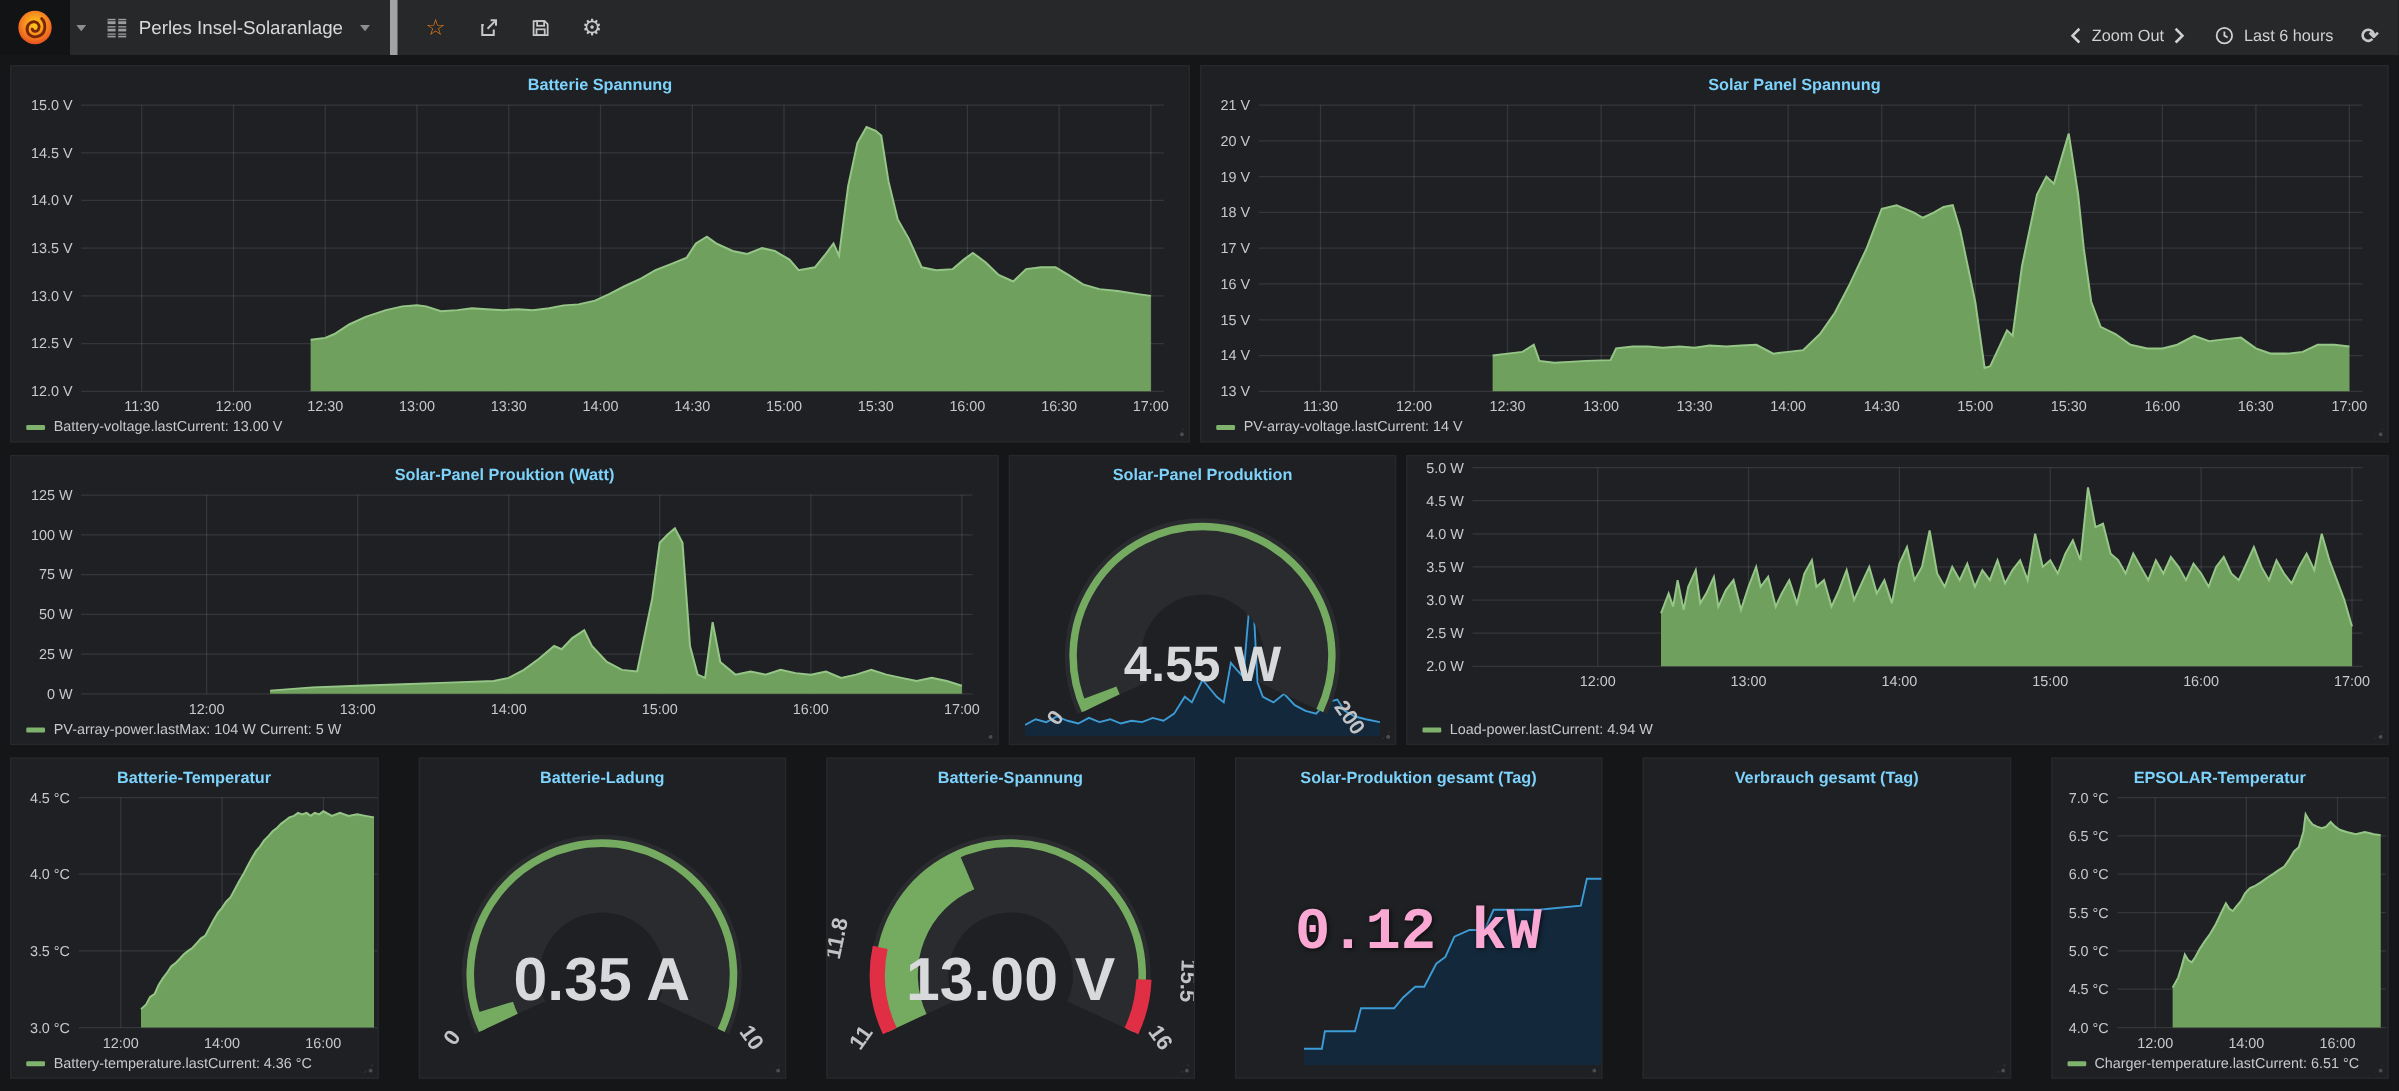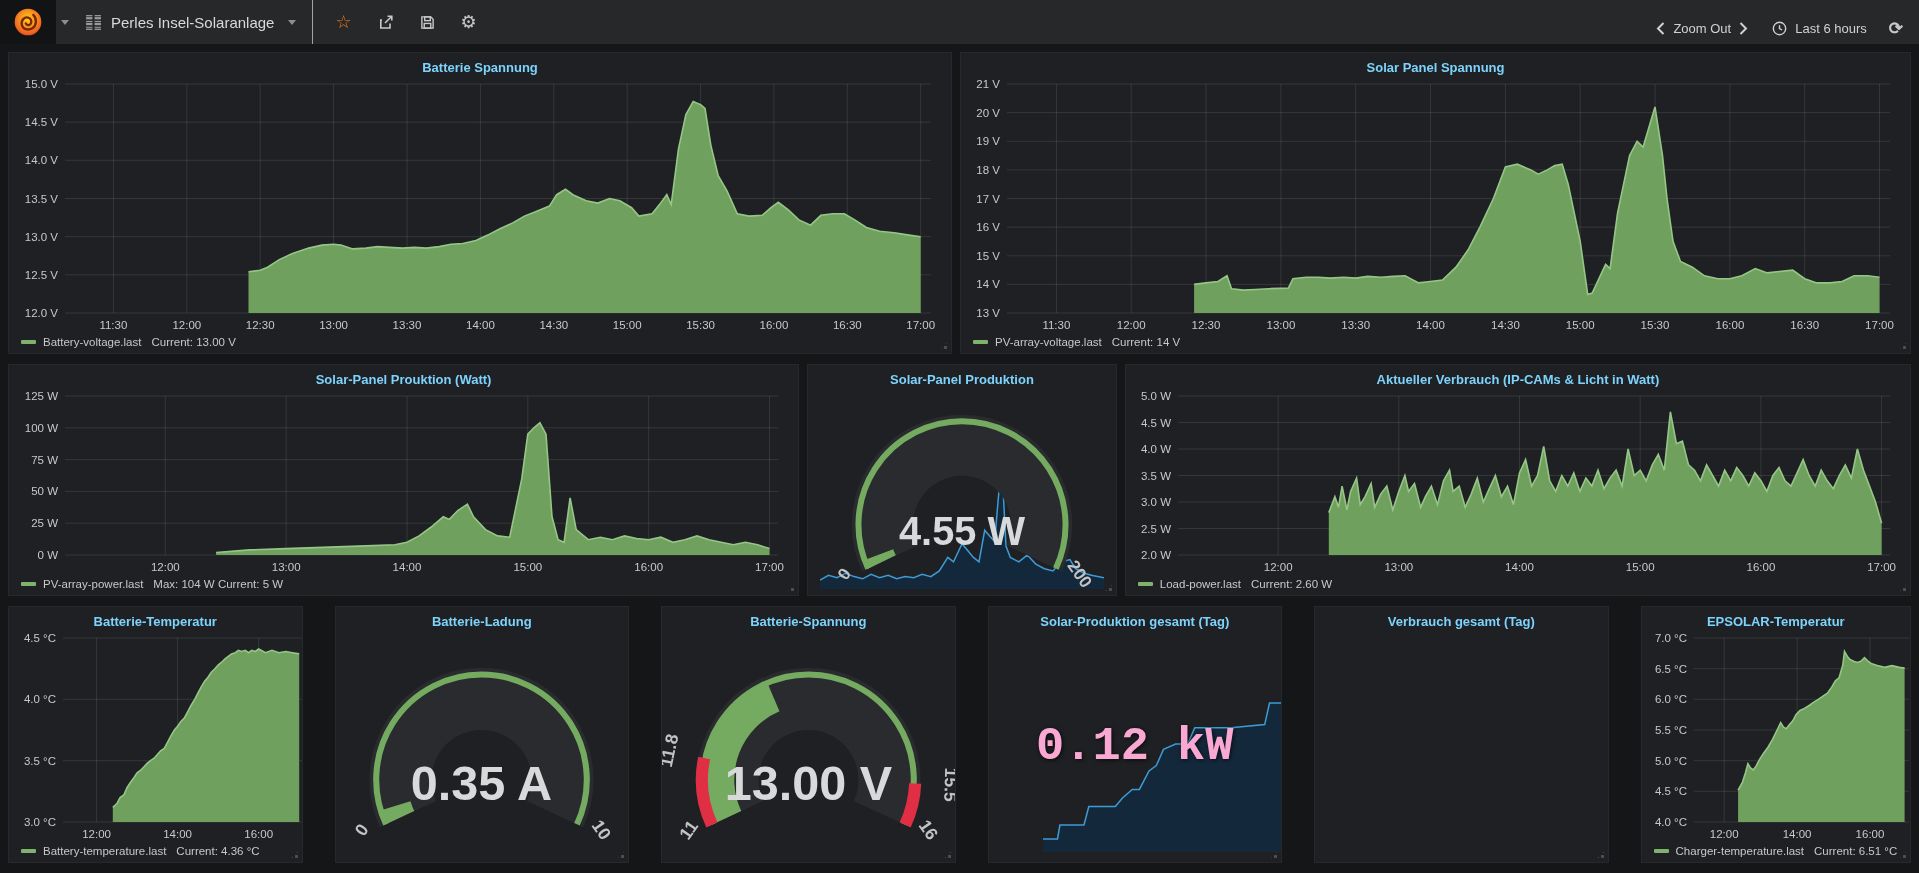--- a/index.html
+++ b/index.html
@@ -5,21 +5,21 @@
   * { margin:0; padding:0; box-sizing:border-box; }
   html,body { width:1919px; height:873px; background:#151618; overflow:hidden;
               font-family:"Liberation Sans", sans-serif; }
   
   .navbar { height:44px; background:#27282a; display:flex; align-items:center; }
   .logo-block { width:56px; height:44px; background:#121315; display:flex; align-items:center;
                 justify-content:center; cursor:pointer; }
   .caret { width:0; height:0; border-left:4px solid transparent; border-right:4px solid transparent;
            border-top:5px solid #8d8e90; margin-left:5px; }
   .title-block { display:flex; align-items:center; height:44px; padding:0 16px; gap:9px;
-                 border-right:1px solid #a3a3a3; cursor:pointer;text-align:center; }
+                 border-right:6px solid #a3a3a3; cursor:pointer;text-align:center; }
   .dash-title { color:#d8d9da; font-size:15px; }
   .nav-icons { display:flex; align-items:center; gap:26px; padding-left:22px; }
   .nav-icon { color:#c7c8ca; font-size:16px; line-height:1; cursor:pointer; display:flex; align-items:center;}
   .star { color:#eb7b18; font-size:18px; }
   .nav-right { margin-left:auto; display:flex; align-items:center; color:#d0d1d2;
                font-size:13px; padding-right:16px; gap:14px;margin-top:12px; }
   .nav-right .grp { display:flex; align-items:center; gap:8px; cursor:pointer; }
   
   .dash { padding:8px; display:flex; flex-direction:column; gap:10px; }
   .row { display:grid; gap:8px; }
@@ -31,21 +31,21 @@
   .panel::after { content:""; position:absolute; right:2px; bottom:2px; width:10px; height:10px;
     background-image:radial-gradient(circle at 1.5px 1.5px, #4d4e50 1.4px, transparent 1.6px);
     background-size:5px 5px; clip-path:polygon(100% 0,100% 100%,0 100%); }
   .panel-title { text-align:center; font-size:13px; font-weight:700; color:#7dd3fc;
                  padding:4px 0 3px; cursor:pointer; white-space:nowrap; }
   .chart { flex:1; position:relative; cursor:crosshair; }
   .legend { height:19px; font-size:11.5px; color:#c7c8ca; padding-left:4px; display:flex;
             align-items:center; white-space:nowrap; }
   .swatch { display:inline-block; width:15px; height:4px; background:#7eb26d; border-radius:1px;
             margin-right:7px; }
-  .legend .series { cursor:pointer; margin-right:10px; }
+  .legend .series { cursor:pointer; }
   .tick { font-size:11.5px; fill:#c7c8ca; }
   .glabel { fill:#c2c3c5; font-size:13px; font-weight:700; }
   .gvalue { fill:#d8d9da; font-weight:700; }
   .gauge-wrap { flex:1; position:relative; display:flex; align-items:center; justify-content:center; }
   .gauge-box { position:relative; z-index:1; width:100%; height:100%; display:flex;
                align-items:center; justify-content:center; }
   .spark { position:absolute; z-index:0; }
   .spark-gauge { left:4px; right:4px; bottom:4px; top:38%; }
   .spark-stat { left:46px; right:10px; bottom:8px; top:58px; }
   .stat-value { position:absolute; inset:0; display:flex; align-items:center; justify-content:center;
@@ -295,21 +295,20 @@
               <path d="M 39.3 133.0 A 78 78 0 1 1 180.7 133.0" stroke="#74ab60" stroke-width="4.5" fill="none"></path>
               <path d="M 49.3 128.3 A 67 67 0 0 1 46.9 122.7" stroke="#74ab60" stroke-width="24" fill="none"></path>
               <text x="24.8" y="139.7" transform="rotate(-55 24.8 139.7)" text-anchor="middle" class="glabel">0</text>
               <text x="195.2" y="139.7" transform="rotate(55 195.2 139.7)" text-anchor="middle" class="glabel">200</text>
               <text x="110" y="115" text-anchor="middle" class="gvalue" style="font-size:30px">4.55 W</text>
             </svg>
           </div>
       </div>
     </div>
     <div class="panel">
-      <div class="panel-title">Aktueller Verbrauch (IP-CAMs &amp; Licht in Watt)</div>
       <div class="chart">
           <svg width="768" height="184" style="overflow:visible;display:block">
             <line x1="44" y1="165.0" x2="756" y2="165.0" stroke="rgba(255,255,255,0.10)"></line>
             <text x="37" y="169" text-anchor="end" class="tick">2.0 W</text>
             <line x1="44" y1="138.5" x2="756" y2="138.5" stroke="rgba(255,255,255,0.10)"></line>
             <text x="37" y="142.5" text-anchor="end" class="tick">2.5 W</text>
             <line x1="44" y1="112.0" x2="756" y2="112.0" stroke="rgba(255,255,255,0.10)"></line>
             <text x="37" y="116" text-anchor="end" class="tick">3.0 W</text>
             <line x1="44" y1="85.5" x2="756" y2="85.5" stroke="rgba(255,255,255,0.10)"></line>
             <text x="37" y="89.5" text-anchor="end" class="tick">3.5 W</text>
@@ -331,21 +330,21 @@
             <text x="626.9" y="181" text-anchor="middle" class="tick">16:00</text>
             <line x1="747.6" y1="6" x2="747.6" y2="165" stroke="rgba(255,255,255,0.10)"></line>
             <text x="747.6" y="181" text-anchor="middle" class="tick">17:00</text>
             <path d="M 194.8 165.0 L 194.8 122.6 L 200.9 106.7 L 204.5 117.3 L 208.1 96.1 L 212.9 119.9 L 216.6 101.4 L 222.6 88.1 L 226.2 114.7 L 231.1 106.7 L 237.1 93.5 L 240.7 117.3 L 246.7 104.1 L 252.8 96.1 L 258.8 119.9 L 264.8 101.4 L 270.9 85.5 L 274.5 101.4 L 280.5 93.5 L 286.6 117.3 L 291.4 106.7 L 297.4 96.1 L 303.5 114.7 L 309.5 90.8 L 315.5 80.2 L 319.1 101.4 L 325.2 96.1 L 331.2 117.3 L 337.2 104.1 L 343.3 88.1 L 349.3 112.0 L 355.3 98.7 L 361.4 85.5 L 367.4 106.7 L 373.5 96.1 L 379.5 114.7 L 385.5 82.9 L 391.6 69.6 L 397.6 96.1 L 403.6 85.5 L 409.7 56.4 L 415.7 90.8 L 421.7 101.4 L 427.8 85.5 L 433.8 96.1 L 439.8 82.9 L 445.9 101.4 L 451.9 88.1 L 457.9 96.1 L 464.0 80.2 L 470.0 98.7 L 476.0 88.1 L 482.1 80.2 L 488.1 96.1 L 494.1 59.0 L 500.2 85.5 L 506.2 80.2 L 512.2 90.8 L 518.3 74.9 L 524.3 64.3 L 530.3 80.2 L 536.4 21.9 L 542.4 53.7 L 548.4 51.0 L 554.5 74.9 L 560.5 80.2 L 566.5 90.8 L 572.6 74.9 L 578.6 85.5 L 584.6 96.1 L 590.7 80.2 L 596.7 90.8 L 602.7 77.6 L 608.8 85.5 L 614.8 96.1 L 620.8 82.9 L 626.9 90.8 L 632.9 101.4 L 638.9 85.5 L 645.0 77.6 L 651.0 90.8 L 657.0 96.1 L 663.1 82.9 L 669.1 69.6 L 675.1 85.5 L 681.2 96.1 L 687.2 80.2 L 693.2 90.8 L 699.3 98.7 L 705.3 85.5 L 711.3 74.9 L 717.4 88.1 L 723.4 59.0 L 729.5 80.2 L 735.5 96.1 L 741.5 112.0 L 747.6 133.2 L 747.6 165.0 Z" fill="#70a05e"></path>
             <path d="M 194.8 122.6 L 200.9 106.7 L 204.5 117.3 L 208.1 96.1 L 212.9 119.9 L 216.6 101.4 L 222.6 88.1 L 226.2 114.7 L 231.1 106.7 L 237.1 93.5 L 240.7 117.3 L 246.7 104.1 L 252.8 96.1 L 258.8 119.9 L 264.8 101.4 L 270.9 85.5 L 274.5 101.4 L 280.5 93.5 L 286.6 117.3 L 291.4 106.7 L 297.4 96.1 L 303.5 114.7 L 309.5 90.8 L 315.5 80.2 L 319.1 101.4 L 325.2 96.1 L 331.2 117.3 L 337.2 104.1 L 343.3 88.1 L 349.3 112.0 L 355.3 98.7 L 361.4 85.5 L 367.4 106.7 L 373.5 96.1 L 379.5 114.7 L 385.5 82.9 L 391.6 69.6 L 397.6 96.1 L 403.6 85.5 L 409.7 56.4 L 415.7 90.8 L 421.7 101.4 L 427.8 85.5 L 433.8 96.1 L 439.8 82.9 L 445.9 101.4 L 451.9 88.1 L 457.9 96.1 L 464.0 80.2 L 470.0 98.7 L 476.0 88.1 L 482.1 80.2 L 488.1 96.1 L 494.1 59.0 L 500.2 85.5 L 506.2 80.2 L 512.2 90.8 L 518.3 74.9 L 524.3 64.3 L 530.3 80.2 L 536.4 21.9 L 542.4 53.7 L 548.4 51.0 L 554.5 74.9 L 560.5 80.2 L 566.5 90.8 L 572.6 74.9 L 578.6 85.5 L 584.6 96.1 L 590.7 80.2 L 596.7 90.8 L 602.7 77.6 L 608.8 85.5 L 614.8 96.1 L 620.8 82.9 L 626.9 90.8 L 632.9 101.4 L 638.9 85.5 L 645.0 77.6 L 651.0 90.8 L 657.0 96.1 L 663.1 82.9 L 669.1 69.6 L 675.1 85.5 L 681.2 96.1 L 687.2 80.2 L 693.2 90.8 L 699.3 98.7 L 705.3 85.5 L 711.3 74.9 L 717.4 88.1 L 723.4 59.0 L 729.5 80.2 L 735.5 96.1 L 741.5 112.0 L 747.6 133.2" fill="none" stroke="#96c687" stroke-width="1.6"></path>
           </svg>
         </div>
       <div class="legend">
         <span class="swatch"></span>
         <span class="series">Load-power.last</span>
-        <span class="stats">Current: 2.60 W</span>
+        <span class="stats">Current: 4.94 W</span>
       </div>
     </div>
   </div>
 
   <div class="row row3">
     <div class="panel">
       <div class="panel-title">Batterie-Temperatur</div>
       <div class="chart">
           <svg width="297" height="209" style="overflow:visible;display:block">
             <line x1="46" y1="190.0" x2="285" y2="190.0" stroke="rgba(255,255,255,0.10)"></line>

